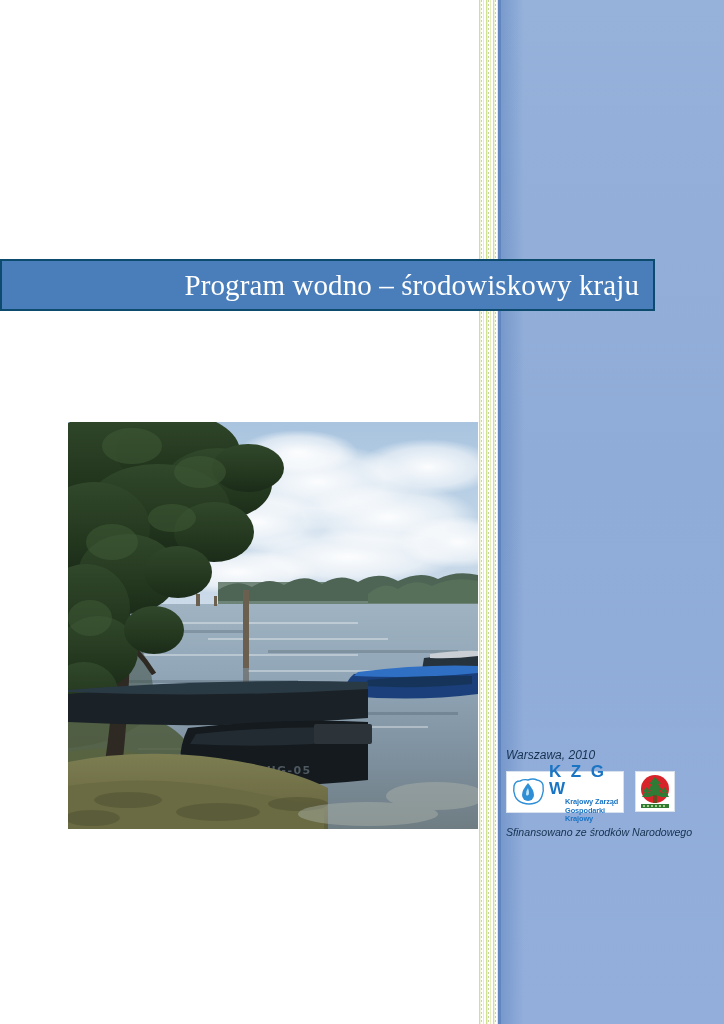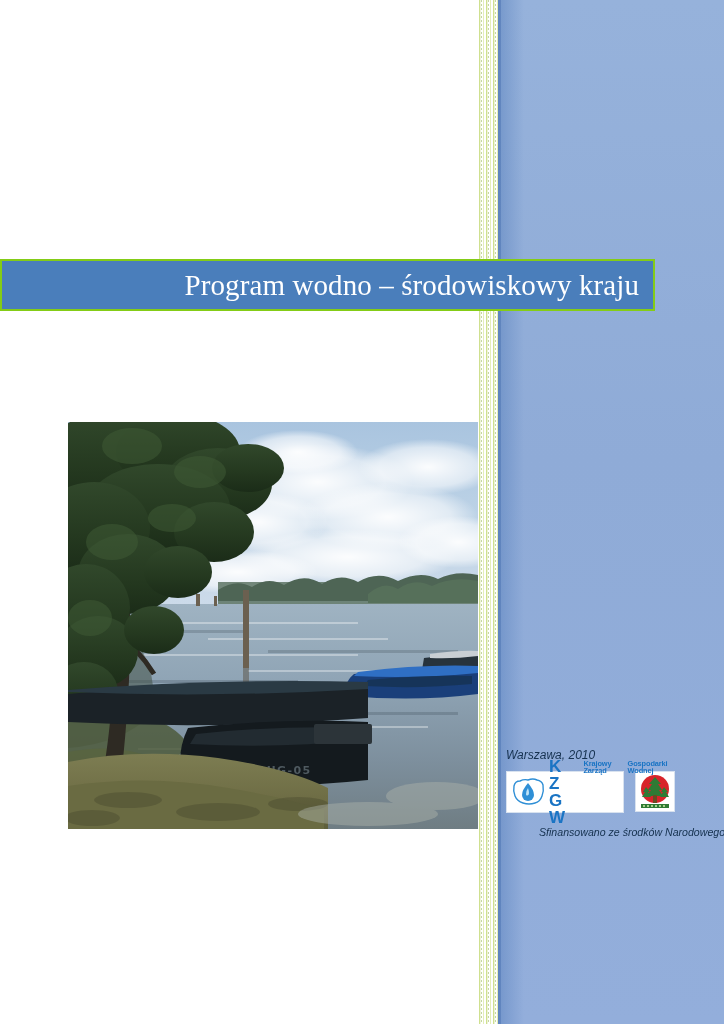--- a/index.html
+++ b/index.html
@@ -86,21 +86,21 @@
   .dotcol.c3 { left: 17px; }
 
   
   .title-banner {
     position: absolute;
     left: 0px;
     top: 259px;
     width: 655px;
     height: 52px;
     background: #4a7ebb;
-    border: 2px solid #84cc16;
+    border: 2px solid #0c4a6e;
     box-sizing: border-box;
     display: flex;
     align-items: center;
     justify-content: flex-end;
     padding-right: 14px;
   }
   .title-text {
     font-family: "Liberation Serif", "DejaVu Serif", serif;
     font-size: 29px;
     color: #ffffff;
@@ -152,21 +152,21 @@
     box-sizing: border-box;
     position: relative;
     display: flex;
     align-items: center;
     padding: 2px 3px;
     gap: 3px;
   }
   .kzgw-mark { width: 36px; height: 36px; flex: none; }
   .kzgw-words {
     display: flex;
-    flex-direction: row;
+    flex-direction: column;
     justify-content: center;
     line-height: 1;
   }
   .kzgw-acronym {
     font-family: "Liberation Sans", sans-serif;
     font-weight: bold;
     font-size: 17px;
     color: #1a74c4;
     letter-spacing: 2.4px;
   }
@@ -191,21 +191,21 @@
   }
   .nfos-logo svg { display: block; }
 
   .funding-text {
     font-family: "Liberation Sans", sans-serif;
     font-style: italic;
     font-size: 10.6px;
     color: #14304d;
     line-height: 2.0;
   }
-  .funding-text div { white-space: nowrap; margin-left: 33px; }
+  .funding-text div { white-space: nowrap; }
 </style>
 </head>
 <body>
 
 <div class="page">
 
   <div class="blue-panel"></div>
 
   <div class="stripe-band">
     <div class="stripes"></div>
@@ -360,21 +360,21 @@
         <span class="kzgw-mark">
           <svg width="36" height="36" viewBox="0 0 36 36" xmlns="http://www.w3.org/2000/svg" aria-hidden="true">
             <path d="M4 12 q1 -5 6 -5 q4 -2 8 -1 q5 -2 9 0 q5 1 6 5 q1 6 -1 11 q-2 6 -7 7 q-6 2 -12 0 q-6 -2 -8 -7 q-2 -5 -1 -10 z" fill="none" stroke="#2f8fd6" stroke-width="1.4"></path>
             <path d="M18 9 q6 7 6 12 a6 6 0 0 1 -12 0 q0 -5 6 -12 z" fill="#2f8fd6"></path>
             <path d="M16 20 q0 -3 2 -6 q1 3 1 5 q0 2 -1.5 2.5 q-1.5 0.5 -1.5 -1.5 z" fill="#bfe3f7"></path>
           </svg>
         </span>
         <span class="kzgw-words">
           <span class="kzgw-acronym">K Z G W</span>
           <span class="kzgw-sub1">Krajowy Zarząd</span>
-          <span class="kzgw-sub2">Gospodarki Wodnej</span>
+          <span class="kzgw-sub2">Gospodarki Krajowy</span>
         </span>
       </div>
 
       <div class="nfos-logo">
         <svg width="36" height="37" viewBox="0 0 36 37" xmlns="http://www.w3.org/2000/svg" aria-hidden="true">
           <circle cx="18" cy="16" r="14" fill="#d8232a"></circle>
           <g fill="#2f7a34">
             <path d="M18 4 l6 7 h-3 l4 6 h-3 l4 6 h-16 l4 -6 h-3 l4 -6 h-3 z"></path>
             <path d="M9 14 l4 5 h-2 l3 5 h-9 l3 -5 h-2 z"></path>
             <path d="M27 14 l4 5 h-2 l3 5 h-9 l3 -5 h-2 z"></path>

